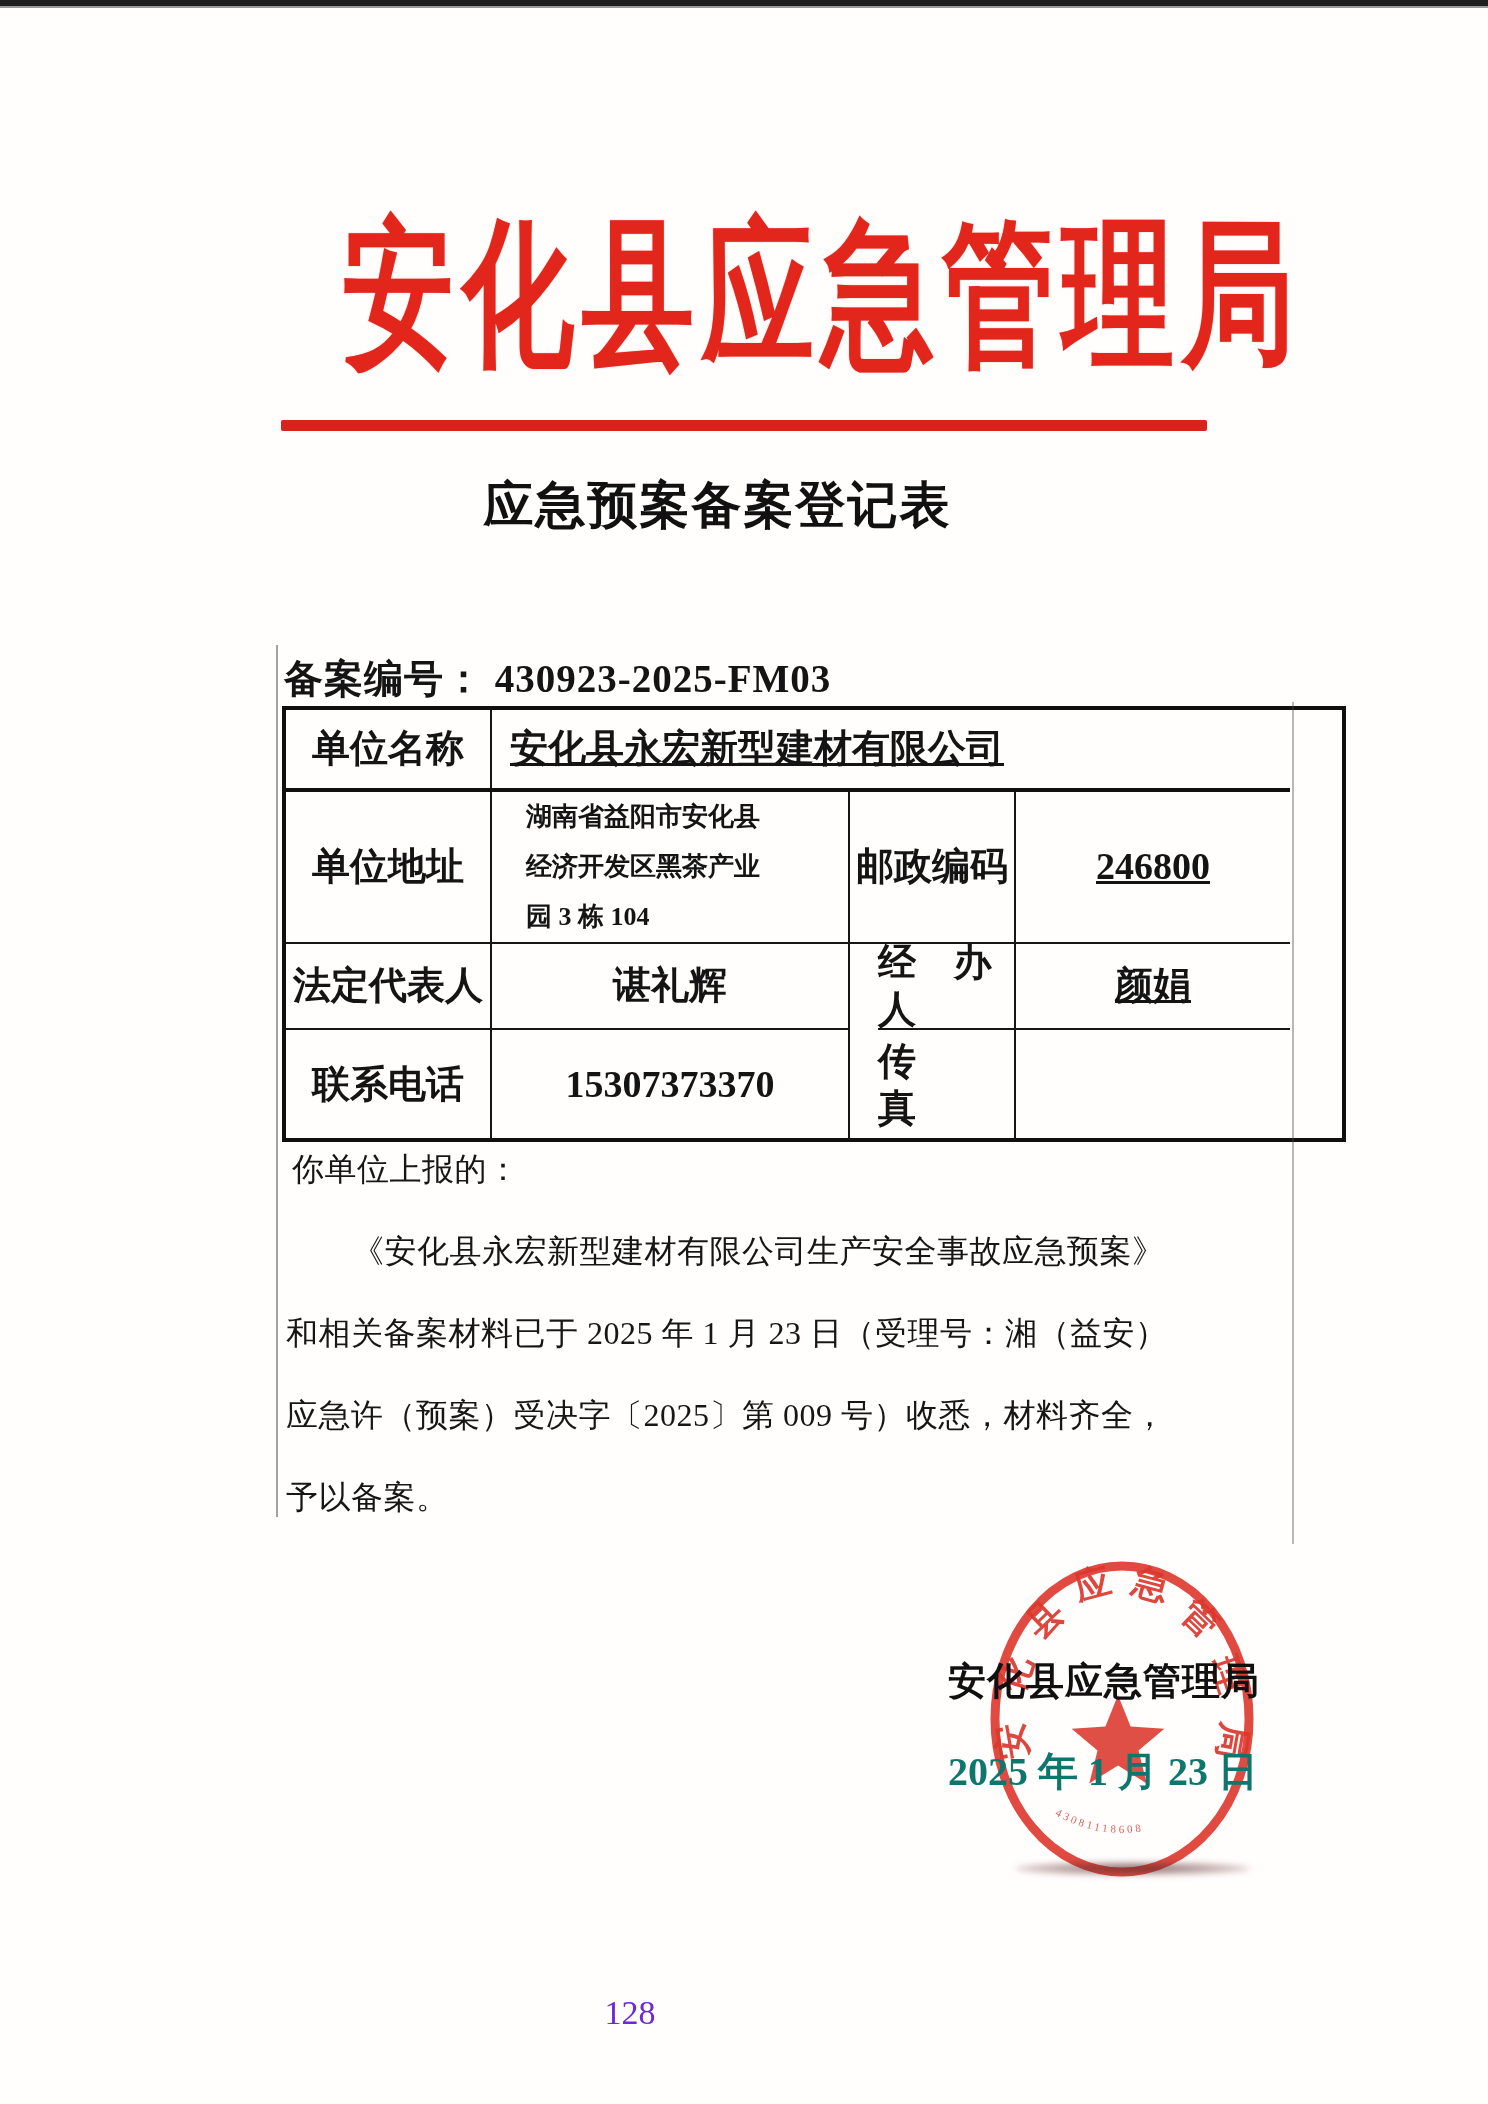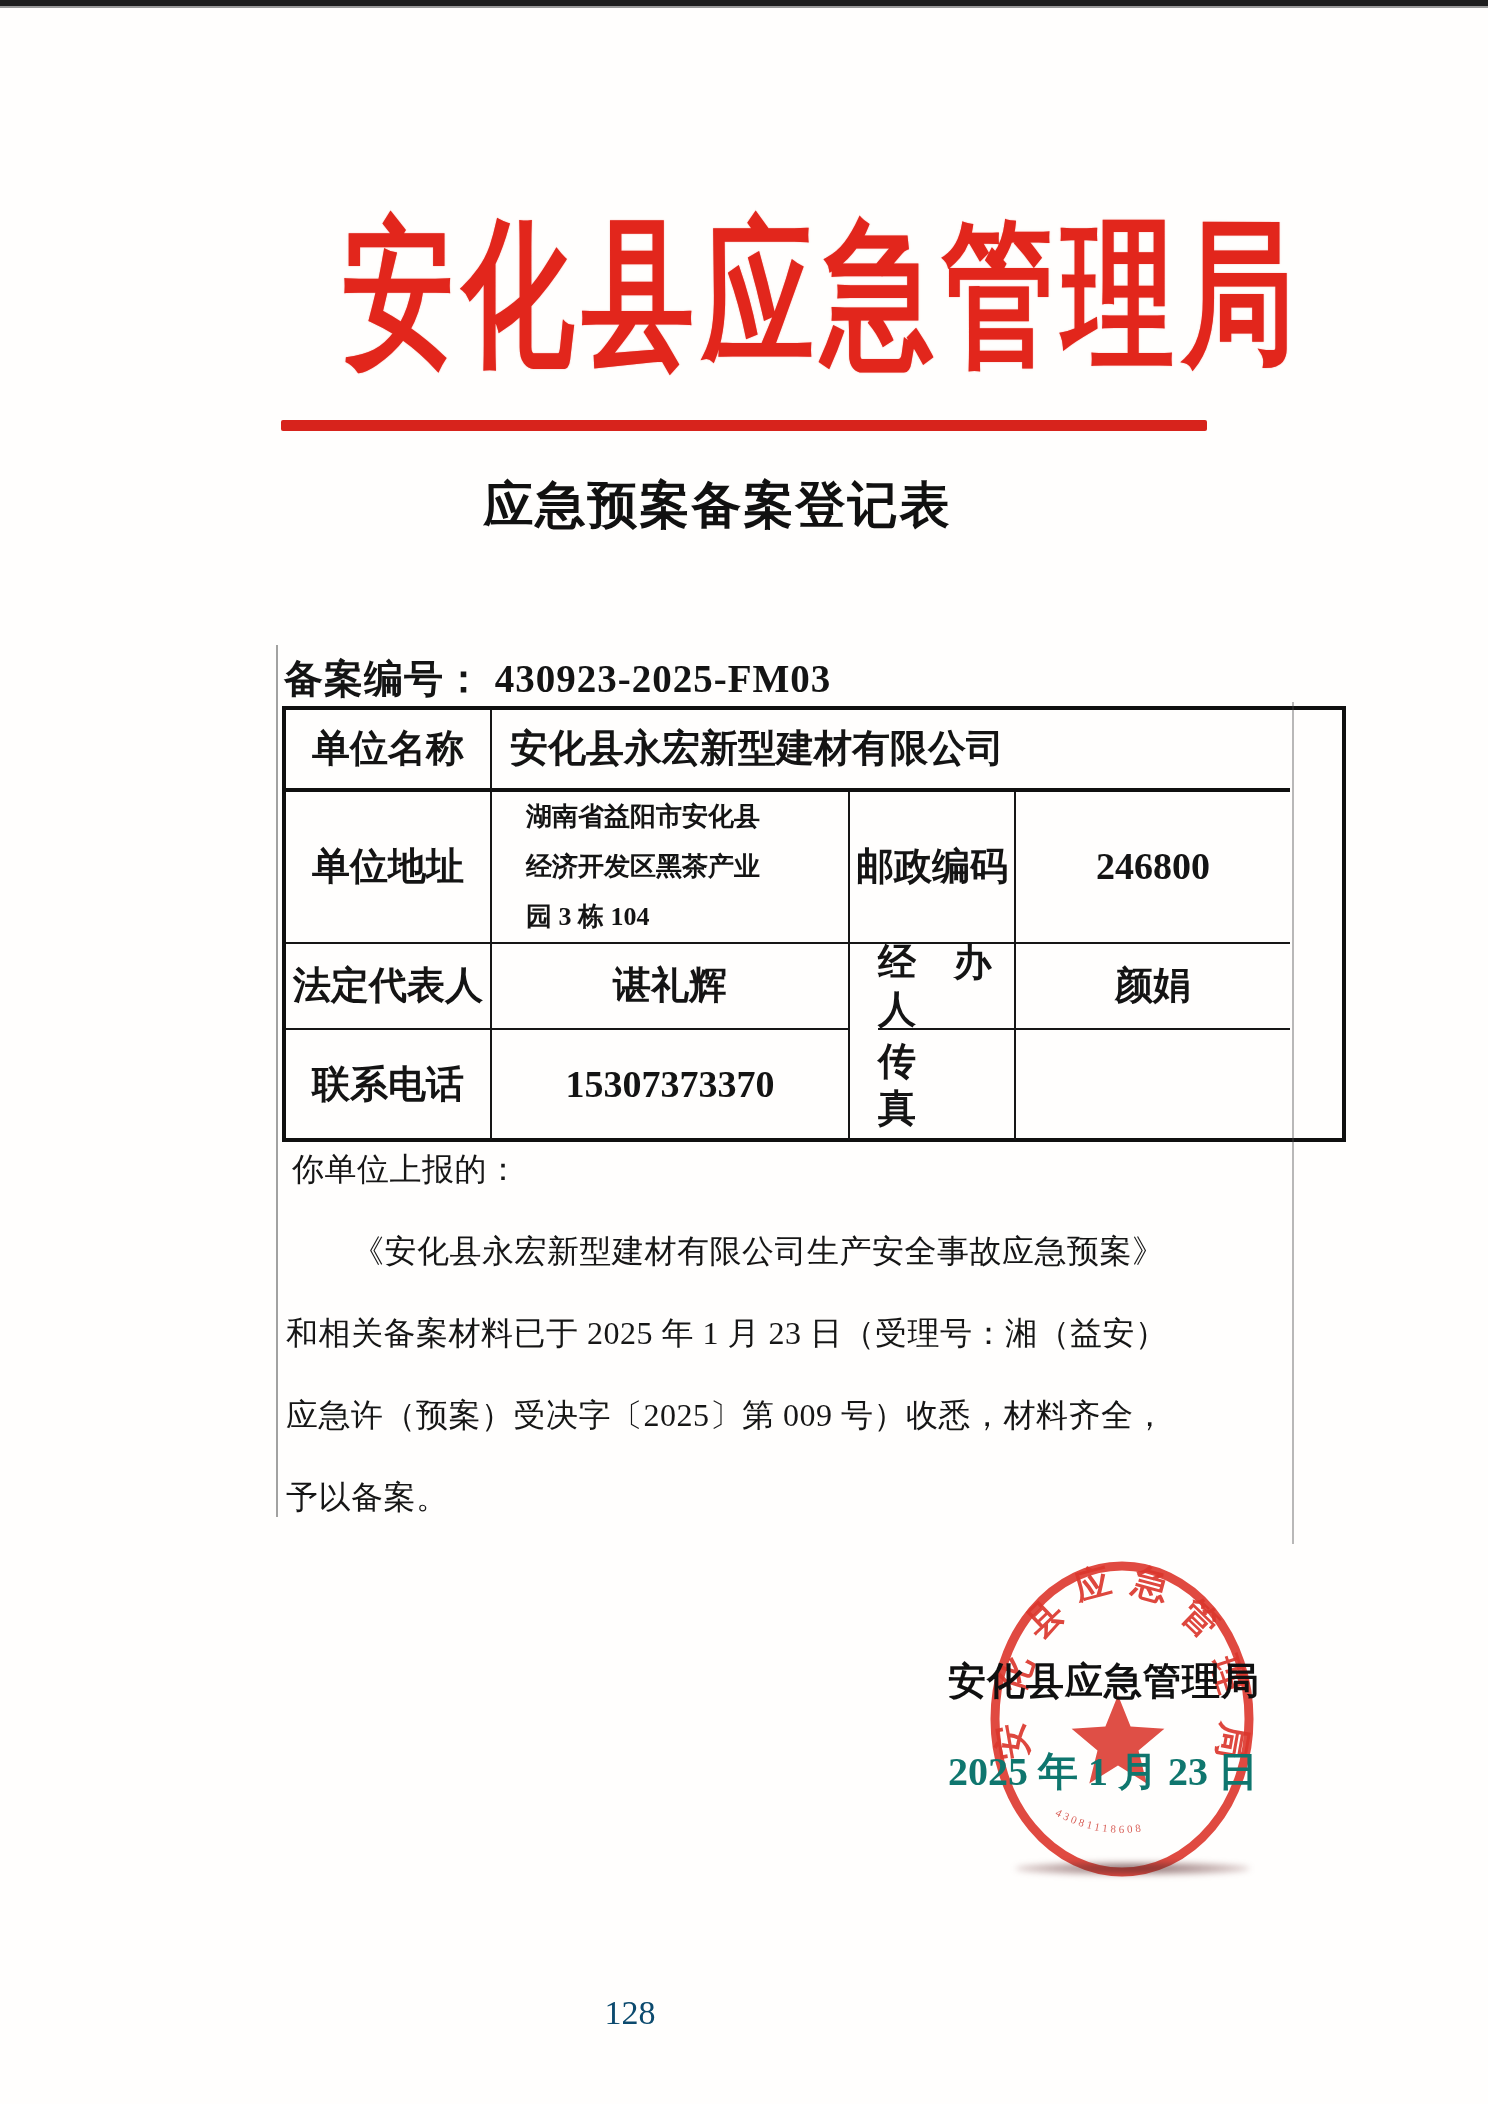--- a/index.html
+++ b/index.html
@@ -36,21 +36,21 @@
     display:grid;box-sizing:border-box;
     grid-template-columns:206px 358px 166px 274px;
     grid-template-rows:82px 152px 86px 110px;
     border:4px solid #101010;background:transparent;
   }
   .cell{
     box-sizing:border-box;border-right:2px solid #161616;border-bottom:2px solid #161616;
     display:flex;align-items:center;justify-content:center;
     font-size:38px;font-weight:600;line-height:1.25;
   }
-  .cell.last-col{border-right:none;}
+  .cell.last-col{border-right:none;text-decoration:underline;}
   .cell.last-row{border-bottom:none;}
   .cell.thick-bottom{border-bottom:4px solid #101010;}
   .cell.left-align{justify-content:flex-start;padding-left:18px;}
   .cell.span3{grid-column:2 / span 3;}
   .addr{display:block;padding:10px 8px 10px 16px;align-self:center;}
   .addr div{font-size:26px;line-height:50px;white-space:nowrap;}
   .spread{letter-spacing:14px;margin-left:28px;}
 
   .faint-line-left{position:absolute;left:276px;top:645px;width:2px;height:872px;background:rgba(70,70,70,.5);}
   .faint-line-right{position:absolute;left:1292px;top:702px;width:2px;height:842px;background:rgba(70,70,70,.38);}
@@ -71,21 +71,21 @@
     position:absolute;left:948px;top:1744px;font-size:40px;font-weight:600;
     white-space:nowrap;color:#0f766e;
   }
   .stamp-smudge{
     position:absolute;left:1015px;top:1862px;width:235px;height:13px;
     background:radial-gradient(ellipse at center,rgba(80,40,40,.75),rgba(120,60,60,.25) 70%,transparent);
     filter:blur(3px);border-radius:50%;
   }
   .page-number{
     position:absolute;left:0;top:1994px;width:1260px;text-align:center;
-    font-size:34px;color:#0c4a6e;
+    font-size:34px;color:#6d28d9;
   }
 </style>
 </head>
 <body>
 
 <div class="page">
 
   <div class="scan-top-edge"></div>
   <div class="scan-top-edge2"></div>
 

